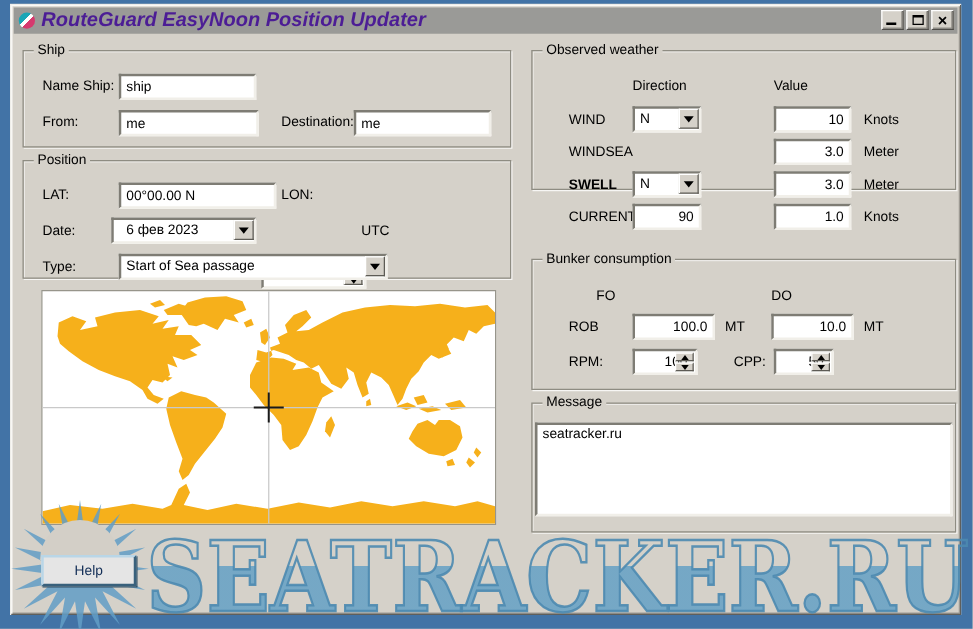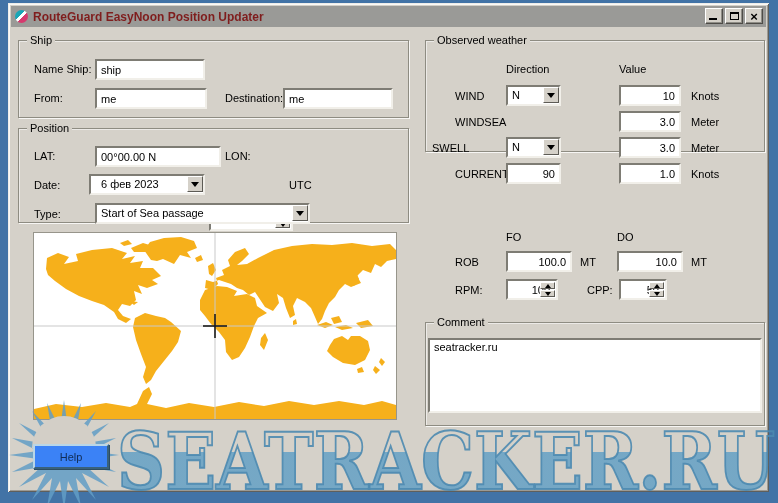--- a/index.html
+++ b/index.html
@@ -5,21 +5,21 @@
   html,body{margin:0;padding:0;}
   body{width:778px;height:503px;overflow:hidden;background:#4273a6;
        font-family:"Liberation Sans",sans-serif;position:relative;}
   #window{position:absolute;left:8px;top:3px;width:761px;height:489px;background:#d5d1c9;
     box-shadow: inset 1px 1px 0 #efeeea, inset -1px -1px 0 #5f5f5c,
                 inset 2px 2px 0 #fbfaf7, inset -2px -2px 0 #9d9a93;}
   #titlebar{position:absolute;left:3px;top:3px;right:3px;height:21px;background:#9a9a97;
     display:flex;align-items:center;padding-left:4px;box-sizing:border-box;}
   .app-icon{width:13px;height:13px;border-radius:50%;flex:0 0 13px;
     background:linear-gradient(135deg,#19a6b6 40%,#ffffff 40%,#ffffff 56%,#d63a6e 56%);}
-  #title-text{color:#7f1d1d;font-weight:bold;font-size:12px;margin-left:5px;white-space:nowrap;}
+  #title-text{color:#4c1d95;font-weight:bold;font-size:16px;margin-left:5px;white-space:nowrap;font-style:italic;}
   .win-btns{position:absolute;right:3px;top:2px;display:flex;gap:2px;}
   .wbtn{width:18px;height:16px;background:#d5d1c9;border:1px solid;box-sizing:border-box;
     border-color:#ffffff #4e4c48 #4e4c48 #ffffff;box-shadow:inset -1px -1px 0 #8f8d86;
     display:flex;align-items:center;justify-content:center;position:relative;}
   .glyph-min{width:8px;height:2px;background:#000;position:absolute;bottom:3px;left:3px;}
   .glyph-max{width:9px;height:8px;border:1px solid #000;border-top:2px solid #000;box-sizing:border-box;}
   .glyph-close{font-size:13px;font-weight:bold;color:#000;line-height:1;}
 
   .groupbox{position:absolute;border:1px solid #8e8c82;box-sizing:border-box;
     box-shadow:1px 1px 0 rgba(255,255,255,.8), inset 1px 1px 0 rgba(255,255,255,.55);}
@@ -45,21 +45,21 @@
   .tri-up-s{width:0;height:0;border-left:3px solid transparent;border-right:3px solid transparent;
     border-bottom:4px solid #000;}
   .tri-dn-s{width:0;height:0;border-left:3px solid transparent;border-right:3px solid transparent;
     border-top:4px solid #000;}
   .spin-text{position:absolute;left:4px;top:3px;font-size:11px;}
   .spin-num{position:absolute;right:6px;top:3px;font-size:11px;}
 
   .btn{position:absolute;box-sizing:border-box;background:#d5d1c9;
     border:2px solid;border-color:#fdfcfa #4e4c48 #4e4c48 #fdfcfa;box-shadow:1px 1px 0 #3c3c3a;
     display:flex;align-items:center;justify-content:center;font-size:11px;color:#000;}
-  #help-btn{background:#3b82f6;border-color:#b9d6e7 #39617c #39617c #b9d6e7;box-shadow:1px 1px 0 #2c4c62;z-index:20;}
+  #help-btn{background:#e5e5e5;border-color:#b9d6e7 #39617c #39617c #b9d6e7;box-shadow:1px 1px 0 #2c4c62;z-index:20;}
   #help-btn span{color:#102c55;}
   #send-btn span{position:relative;z-index:60;
     text-shadow:0 0 2px #fff,0 0 4px #fff,1px 1px 0 #fff,-1px -1px 0 #fff;}
 
   #map{position:absolute;left:25px;top:229px;width:364px;height:188px;background:#fff;
     border:1px solid #97958b;box-sizing:border-box;}
   #sun-logo{position:absolute;left:2px;top:398px;width:124px;height:114px;z-index:10;pointer-events:none;}
   #watermark{position:absolute;left:0;top:0;width:778px;height:503px;z-index:50;pointer-events:none;}
 </style>
 </head>
@@ -178,36 +178,39 @@
         <i class="tri-dn"></i>
       </span>
   </div>
   <input class="tf num" style="left: 611px; top: 82px; width: 62px;" value="10">
   <span class="label" style="left:683px;top:87px;">Knots</span>
 
   <span class="label" style="left:447px;top:113px;">WINDSEA</span>
   <input class="tf num" style="left: 611px; top: 108px; width: 62px;" value="3.0">
   <span class="label" style="left:683px;top:113px;">Meter</span>
 
-  <span class="label" style="left:424px;top:139px;">SWELL</span>
+  <span class="label" style="left:447px;top:139px;font-weight:bold;">SWELL</span>
   <div class="combo" style="left:498px;top:134px;width:55px;">
     <span class="combo-text">N</span>
     <span class="combo-btn">
         <i class="tri-dn"></i>
       </span>
   </div>
   <input class="tf num" style="left: 611px; top: 134px; width: 62px;" value="3.0">
   <span class="label" style="left:683px;top:139px;">Meter</span>
 
   <span class="label" style="left:447px;top:165px;">CURRENT</span>
   <input class="tf num" style="left: 498px; top: 160px; width: 55px;" value="90">
   <input class="tf num" style="left: 611px; top: 160px; width: 62px;" value="1.0">
   <span class="label" style="left:683px;top:165px;">Knots</span>
 
-  <span class="label" style="left:498px;top:228px;">FO</span>
+  <div class="groupbox" style="left:417px;top:204px;width:340px;height:105px;">
+    <span class="legend">Bunker consumption</span>
+  </div>
+  <span class="label" style="left:469px;top:228px;">FO</span>
   <span class="label" style="left:609px;top:228px;">DO</span>
 
   <span class="label" style="left:447px;top:253px;">ROB</span>
   <input class="tf num" style="left: 498px; top: 248px; width: 66px;" value="100.0">
   <span class="label" style="left:572px;top:253px;">MT</span>
   <input class="tf num" style="left: 609px; top: 248px; width: 66px;" value="10.0">
   <span class="label" style="left:683px;top:253px;">MT</span>
 
   <span class="label" style="left:447px;top:281px;">RPM:</span>
   <div class="tf" style="left:498px;top:276px;width:52px;">
@@ -228,21 +231,21 @@
       <span class="sbtn">
           <i class="tri-up-s"></i>
         </span>
       <span class="sbtn">
           <i class="tri-dn-s"></i>
         </span>
     </span>
   </div>
 
   <div class="groupbox" style="left:417px;top:319px;width:340px;height:104px;">
-    <span class="legend">Comment</span>
+    <span class="legend">Message</span>
   </div>
   <textarea class="tf" style="left: 420px; top: 335px; width: 334px; height: 75px; resize: none;">seatracker.ru</textarea>
 
   <div class="btn" id="help-btn" style="left:25px;top:441px;width:76px;height:25px;">
     <span>Help</span>
   </div>
 </div>
 
 <svg id="sun-logo" viewBox="0 0 124 114">
   <polygon points="62,2 66,31 79,5 74,34 94,13 80,39 107,25 85,45 114,40 88,53 117,57 88,61 114,74 85,69 107,89 80,75 94,102 74,80 79,109 66,83 62,112 58,83 45,109 50,80 30,102 44,75 17,89 39,69 10,74 36,61 7,57 36,53 10,40 39,45 17,25 44,39 30,13 50,34 45,5 58,31" fill="rgba(98,157,197,0.85)"></polygon>

